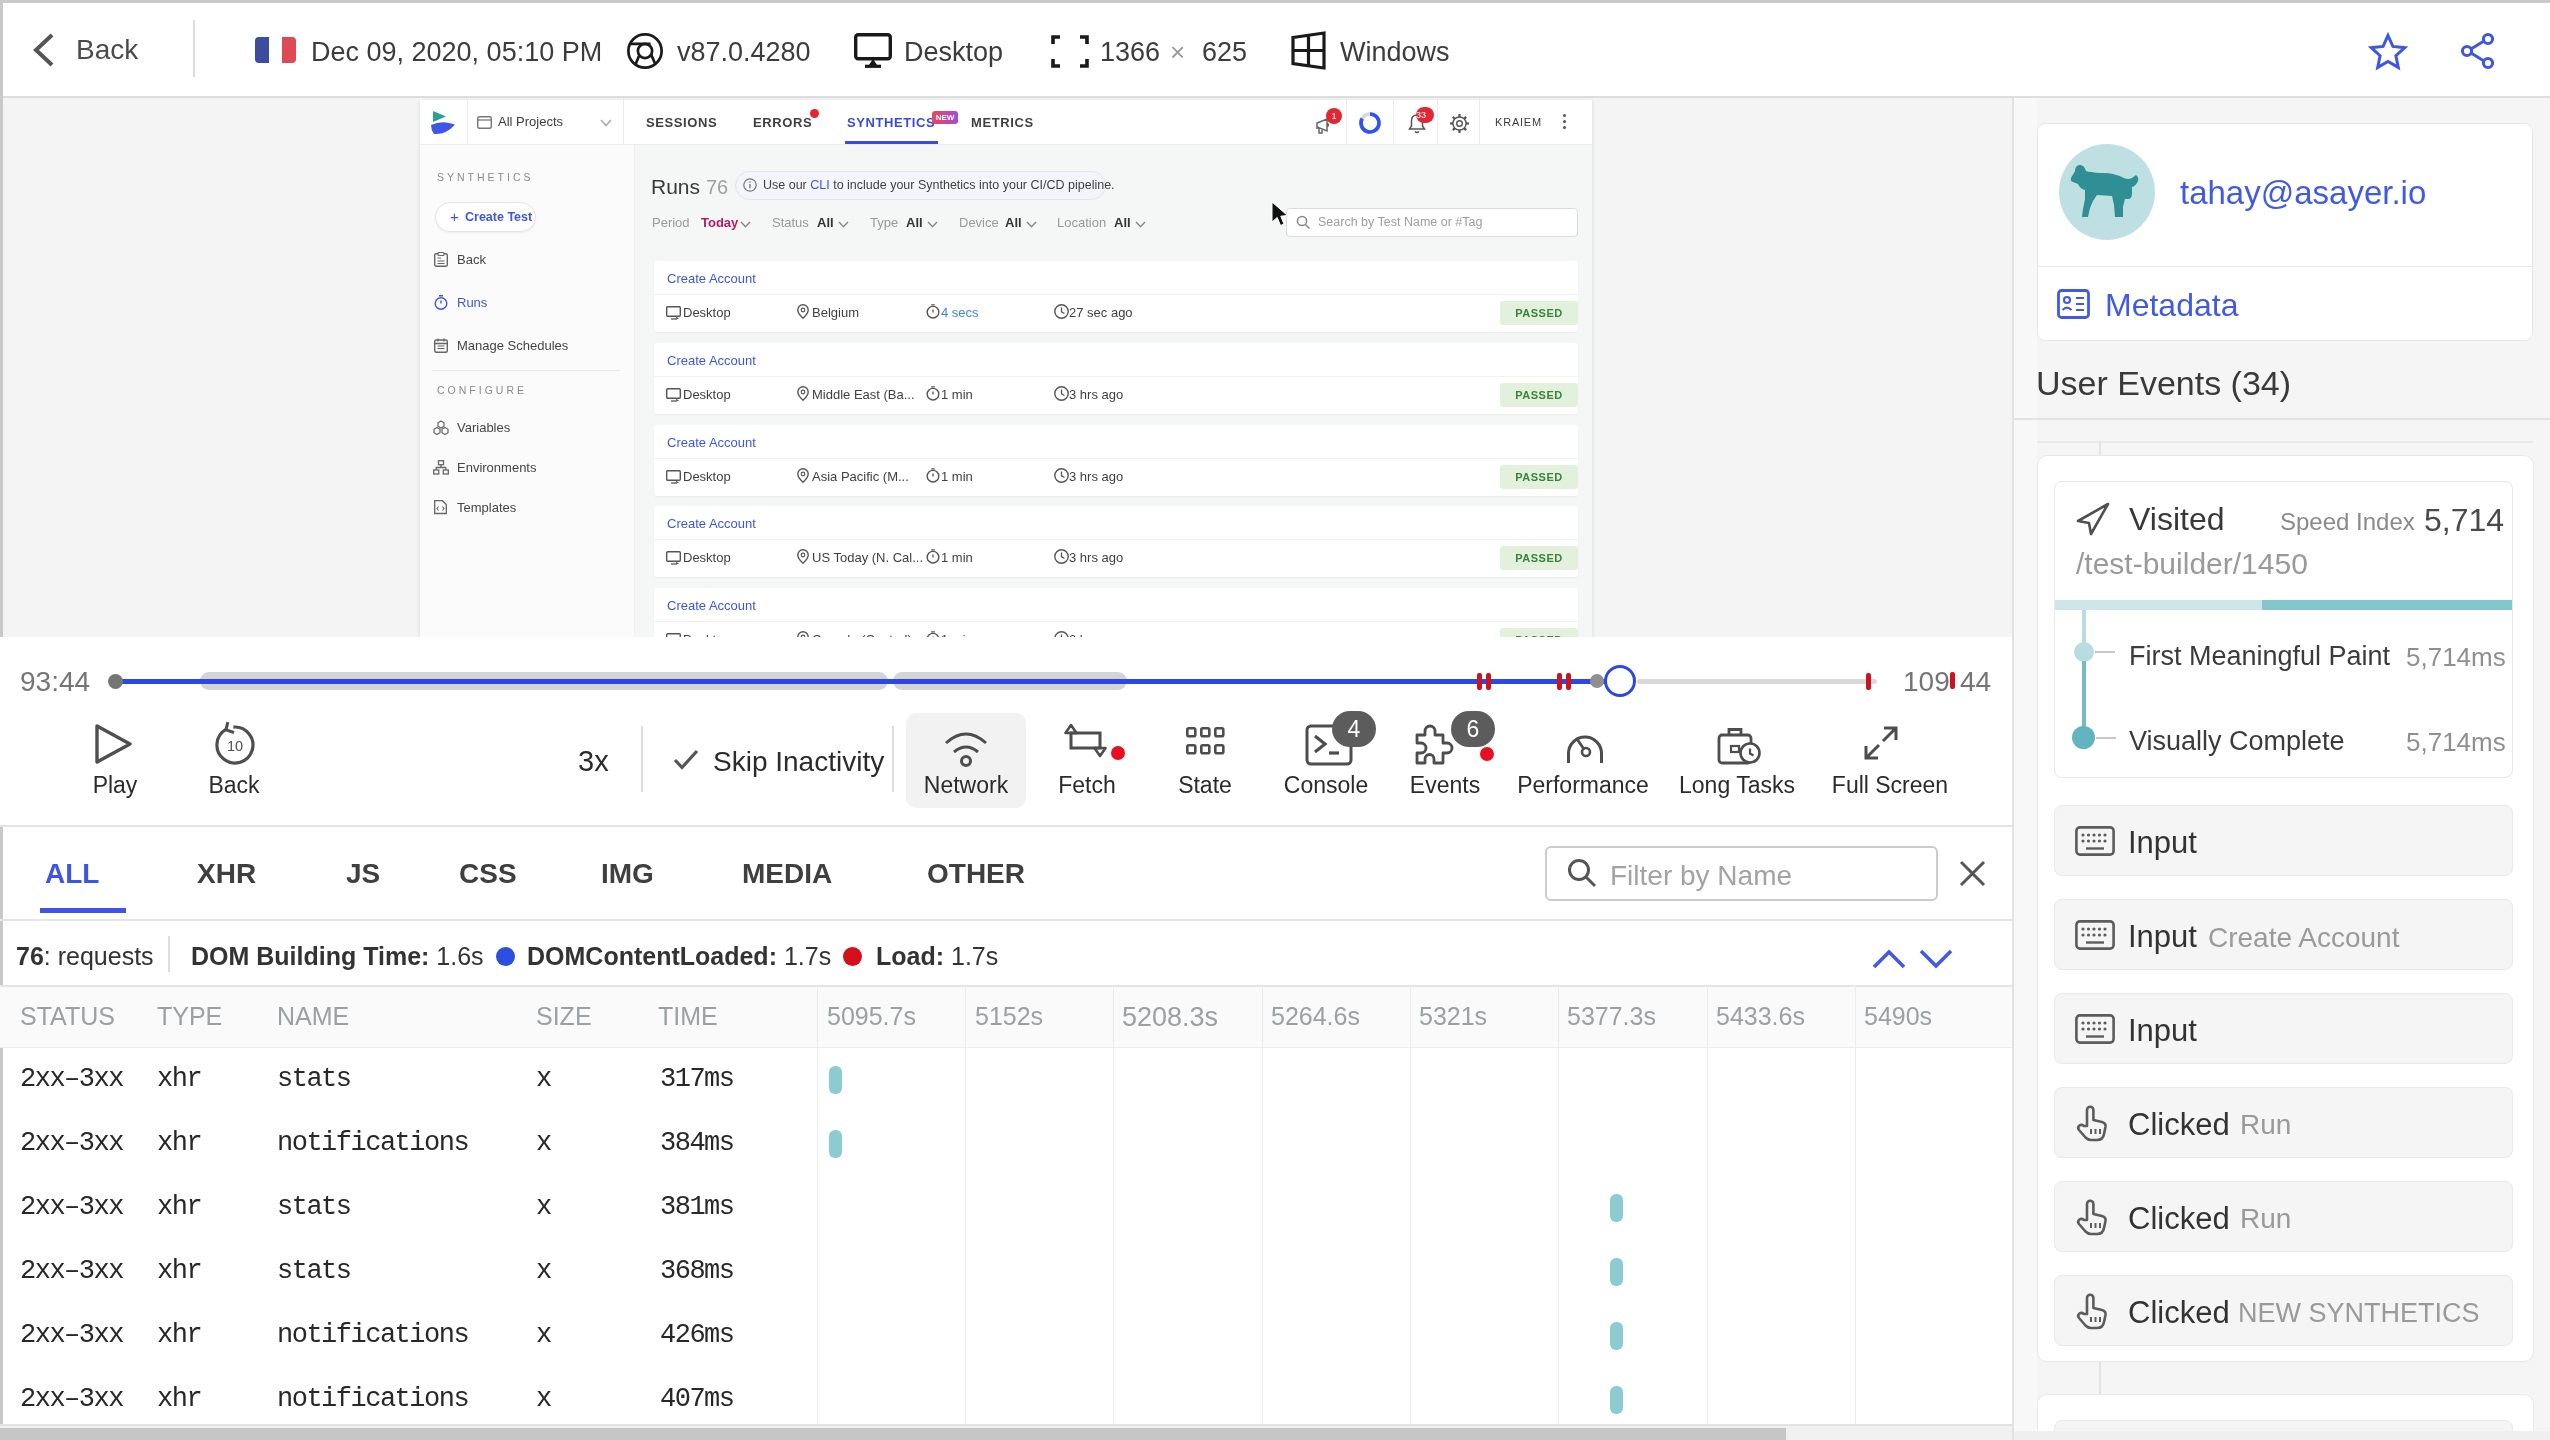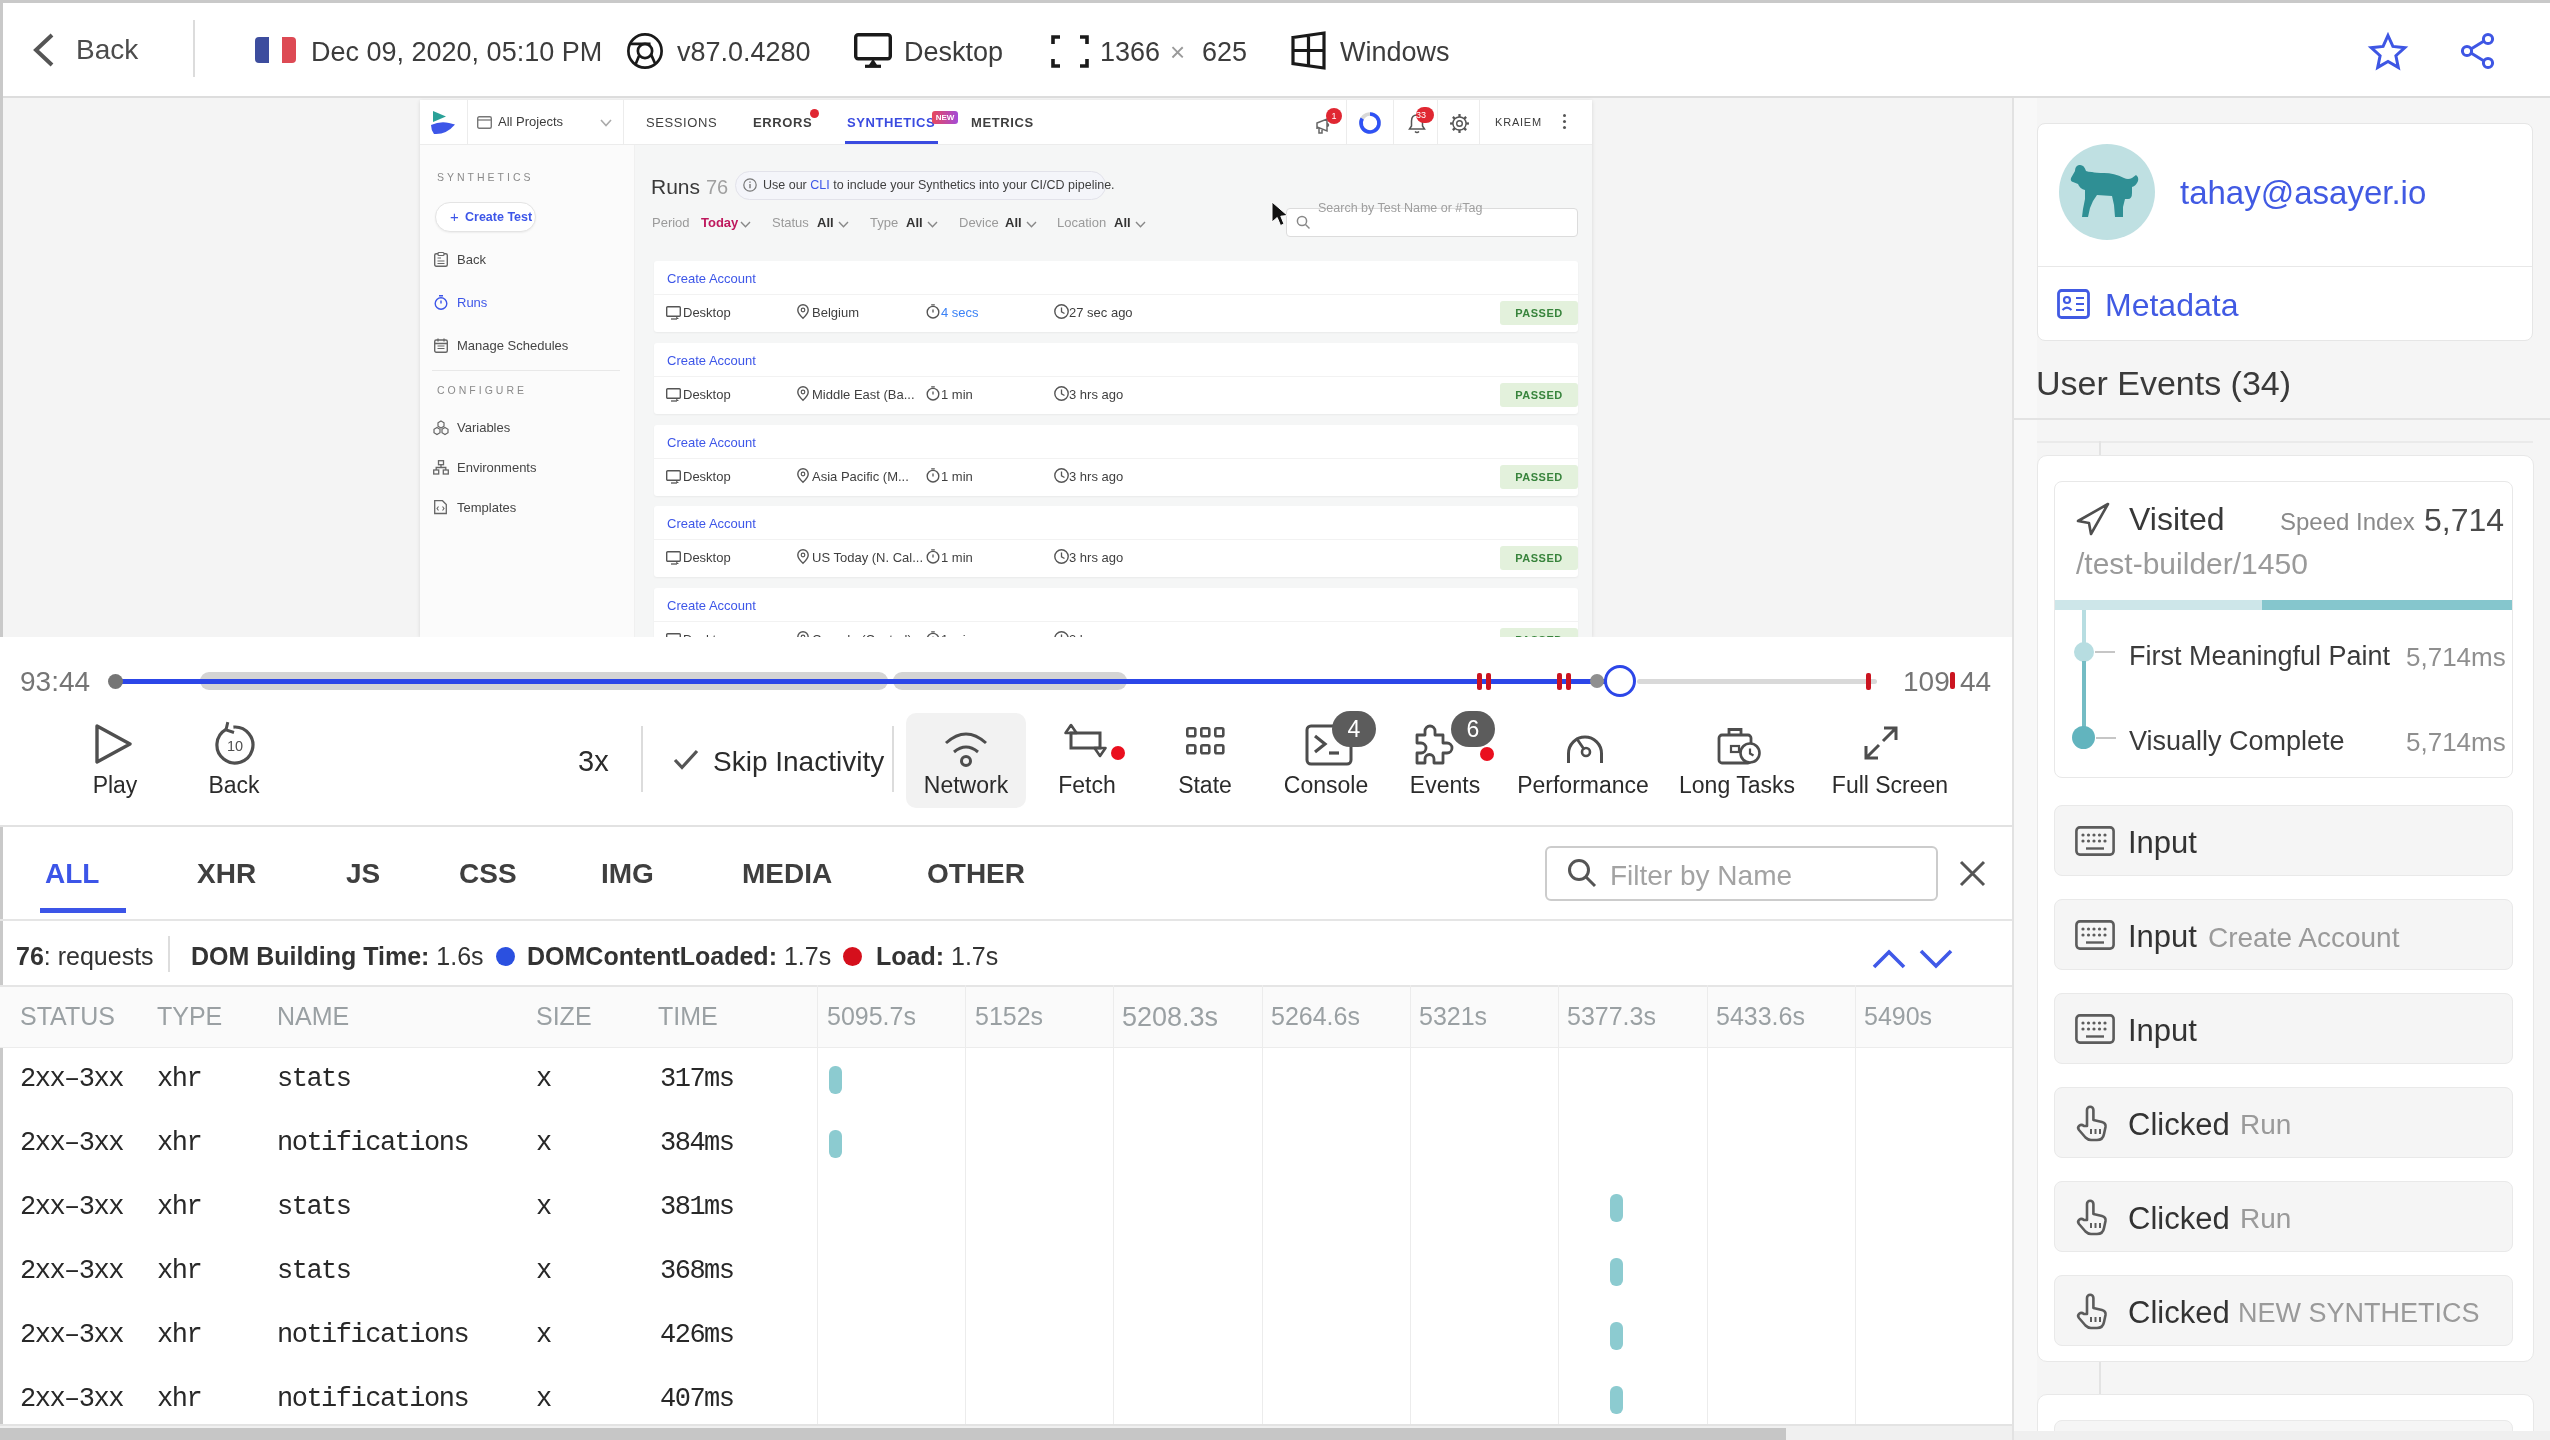--- a/index.html
+++ b/index.html
@@ -69,21 +69,21 @@
  <div class="a" style="left:47px;top:0;width:1px;height:45px;background:#ececec"></div>
  <svg class="ic" style="left:57px;top:16px" width="15" height="13" viewBox="0 0 15 13">
       <rect x="0.7" y="0.7" width="13.6" height="11.6" rx="1.5" fill="none" stroke="#777" stroke-width="1.4"></rect>
       <path d="M1 4 L14 4" stroke="#777" stroke-width="1.3"></path>
     </svg>
  <div class="a" style="left:78px;top:14px;font-size:13px;color:#3c3c3c">All Projects</div>
  <svg class="ic" style="left:180px;top:19px" width="12" height="8" viewBox="0 0 12 8">
       <path d="M1 1 L6 6.5 L11 1" fill="none" stroke="#aaa" stroke-width="1.6"></path>
     </svg>
  <div class="a" style="left:203px;top:0;width:1px;height:45px;background:#ececec"></div>
- <div class="a" style="left:226px;top:15px;font-size:13px;letter-spacing:.6px;color:#3f3f3f;font-weight:normal">SESSIONS</div>
+ <div class="a" style="left:226px;top:15px;font-size:13px;letter-spacing:.6px;color:#3f3f3f;font-weight:bold">SESSIONS</div>
  <div class="a" style="left:333px;top:15px;font-size:13px;letter-spacing:.6px;color:#3f3f3f;font-weight:bold">ERRORS</div>
  <div class="a" style="left:390px;top:9px;width:9px;height:9px;border-radius:50%;background:#e02732"></div>
  <div class="a" style="left:427px;top:15px;font-size:13px;letter-spacing:.6px;color:#3a4be0;font-weight:bold">SYNTHETICS</div>
  <div class="a" style="left:512px;top:11px;width:26px;height:13px;border-radius:3px;background:linear-gradient(90deg,#e8485c,#a34bd8);color:#fff;font-size:8px;font-weight:bold;text-align:center;line-height:13px">NEW</div>
  <div class="a" style="left:425px;top:41px;width:93px;height:3px;background:#3a4be0"></div>
  <div class="a" style="left:551px;top:15px;font-size:13px;letter-spacing:.6px;color:#3f3f3f;font-weight:bold">METRICS</div>
  <svg class="ic" style="left:895px;top:17px" width="20" height="17" viewBox="0 0 20 17">
       <path d="M2 6 L12 2 L12 14 L2 10 Z M2 6 L2 12 M4 10.5 L4 16 L7 16 L7 11.5 M12 6 Q15 8 12 10" fill="none" stroke="#666" stroke-width="1.5"></path>
     </svg>
  <div class="a" style="left:906px;top:8px;width:16px;height:16px;border-radius:50%;background:#e02732;color:#fff;font-size:9px;text-align:center;line-height:16px">1</div>
@@ -190,21 +190,21 @@
  <div class="a" style="left:637px;top:115px;font-size:13px;color:#9a9a9a">Location</div>
  <div class="a" style="left:694px;top:115px;font-size:13px;color:#333;font-weight:bold">All</div>
  <svg class="ic" style="left:715px;top:121px" width="11" height="7" viewBox="0 0 11 7">
       <path d="M1 1 L5.5 5.7 L10 1" fill="none" stroke="#888" stroke-width="1.4"></path>
     </svg>
  <div class="a" style="left:866px;top:108px;width:292px;height:29px;background:#fff;border:1px solid #dcdcdc;border-radius:4px;box-sizing:border-box"></div>
  <svg class="ic" style="left:876px;top:115px" width="15" height="15" viewBox="0 0 15 15">
       <circle cx="6" cy="6" r="4.6" fill="none" stroke="#888" stroke-width="1.5"></circle>
       <path d="M9.5 9.5 L13.5 13.5" stroke="#888" stroke-width="1.5"></path>
     </svg>
- <div class="a" style="left:898px;top:101px;font-size:12.5px;color:#9e9e9e">Search by Test Name or #Tag</div>
+ <div class="a" style="left:898px;top:115px;font-size:12.5px;color:#9e9e9e">Search by Test Name or #Tag</div>
  <svg class="ic" style="left:851px;top:101px" width="18" height="28" viewBox="0 0 18 28">
       <path d="M1 1 L1 21 L6.2 16.5 L9.5 24.5 L13 23 L9.8 15.2 L16.5 14.5 Z" fill="#111" stroke="#fff" stroke-width="1"></path>
     </svg>
 
  <div class="a" style="left:234px;top:161px;width:924px;height:71px;background:#fff;border-radius:3px;box-shadow:0 1px 2px rgba(0,0,0,.05)">
   <div class="a" style="left:13px;top:10px;font-size:13px;color:#3d56e8">Create Account</div>
   <div class="a" style="left:0;top:33px;width:924px;height:1px;background:#f2f2f2"></div>
   <svg class="ic" style="left:12px;top:45px" width="15" height="14" viewBox="0 0 15 14">
         <rect x="0.7" y="0.7" width="13.6" height="9.6" rx="1" fill="none" stroke="#555" stroke-width="1.4"></rect>
         <path d="M10 10.3 L13 13 L10.5 13 Z" fill="#555"></path>

